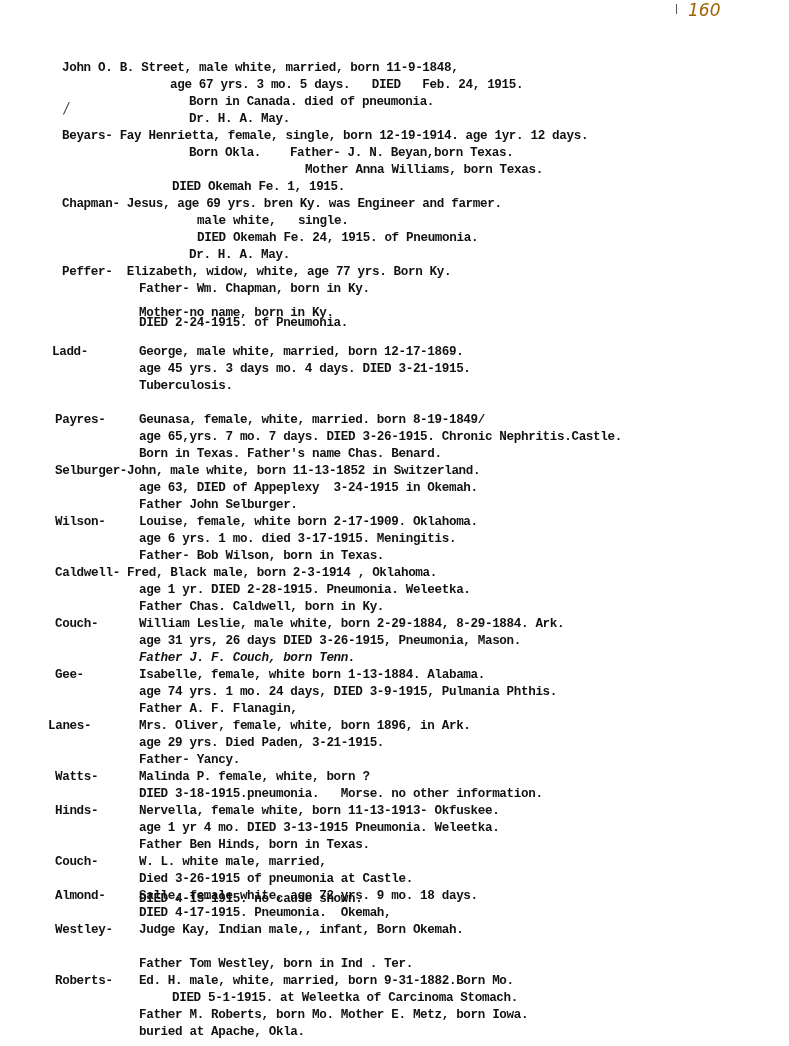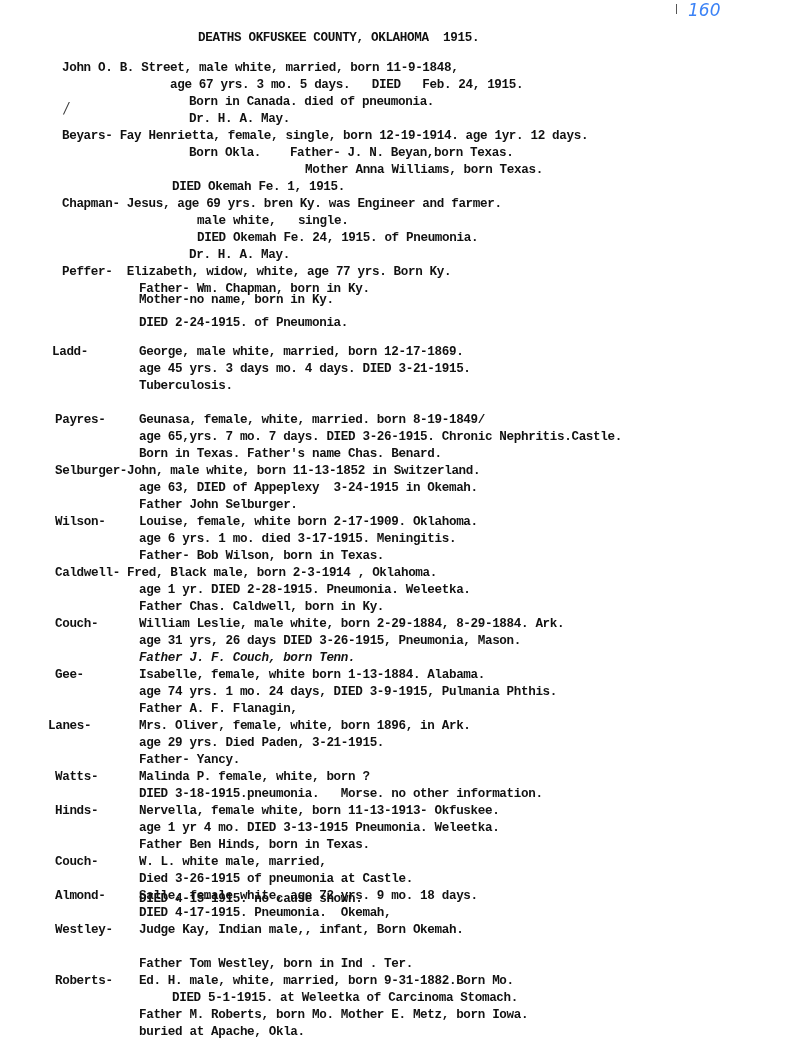--- a/index.html
+++ b/index.html
@@ -11,52 +11,51 @@
     font-size: 12.6px;
     font-weight: bold;
     color: #111;
     white-space: pre;
     letter-spacing: -0.35px;
     line-height: 14px;
   }
   .pagenum {
     position: absolute; left: 688px; top: 0px;
     font-family: "DejaVu Sans", sans-serif; font-style: italic;
-    font-size: 17px; color: #3b82f6; white-space: pre;
+    font-size: 17px; color: #a16207; white-space: pre;
   }
   .tick { position: absolute; width: 1px; background: #555; }
   .margin-mark {
     position: absolute; left: 64px; top: 100px;
     font-family: "DejaVu Serif", serif; font-style: italic; font-size: 14px; color: #333;
   }
 </style>
 </head>
 <body>
 
 <div class="page">
   <div class="tick" style="left:676px; top:4px; height:10px;"></div>
   <div class="pagenum">160</div>
-  <div class="tt" style="left:198px; top:31px;">DEATHS OKFUSKEE COUNTY, OKLAHOMA  1915.</div>
   <div class="margin-mark">/</div>
   <div id="lines">
       <div class="tt" style="left: 62px; top: 61px;">John O. B. Street, male white, married, born 11-9-1848,</div>
       <div class="tt" style="left: 170px; top: 78px;">age 67 yrs. 3 mo. 5 days.   DIED   Feb. 24, 1915.</div>
       <div class="tt" style="left: 189px; top: 95px;">Born in Canada. died of pneumonia.</div>
       <div class="tt" style="left: 189px; top: 112px;">Dr. H. A. May.</div>
       <div class="tt" style="left: 62px; top: 129px;">Beyars- Fay Henrietta, female, single, born 12-19-1914. age 1yr. 12 days.</div>
       <div class="tt" style="left: 189px; top: 146px;">Born Okla.    Father- J. N. Beyan,born Texas.</div>
       <div class="tt" style="left: 305px; top: 163px;">Mother Anna Williams, born Texas.</div>
       <div class="tt" style="left: 172px; top: 180px;">DIED Okemah Fe. 1, 1915.</div>
       <div class="tt" style="left: 62px; top: 197px;">Chapman- Jesus, age 69 yrs. bren Ky. was Engineer and farmer.</div>
       <div class="tt" style="left: 197px; top: 214px;">male white,   single.</div>
       <div class="tt" style="left: 197px; top: 231px;">DIED Okemah Fe. 24, 1915. of Pneumonia.</div>
       <div class="tt" style="left: 189px; top: 248px;">Dr. H. A. May.</div>
       <div class="tt" style="left: 62px; top: 265px;">Peffer-  Elizabeth, widow, white, age 77 yrs. Born Ky.</div>
       <div class="tt" style="left: 139px; top: 282px;">Father- Wm. Chapman, born in Ky.</div>
-      <div class="tt" style="left: 139px; top: 293px;">Mother-no name, born in Ky.</div>
+      <div class="tt" style="left: 139px; top: 306px;">Mother-no name, born in Ky.</div>
       <div class="tt" style="left: 139px; top: 316px;">DIED 2-24-1915. of Pneumonia.</div>
       <div class="tt" style="left: 52px; top: 345px;">Ladd-</div>
       <div class="tt" style="left: 139px; top: 345px;">George, male white, married, born 12-17-1869.</div>
       <div class="tt" style="left: 139px; top: 362px;">age 45 yrs. 3 days mo. 4 days. DIED 3-21-1915.</div>
       <div class="tt" style="left: 139px; top: 379px;">Tuberculosis.</div>
       <div class="tt" style="left: 55px; top: 413px;">Payres-</div>
       <div class="tt" style="left: 139px; top: 413px;">Geunasa, female, white, married. born 8-19-1849/</div>
       <div class="tt" style="left: 139px; top: 430px; text-align: center;">age 65,yrs. 7 mo. 7 days. DIED 3-26-1915. Chronic Nephritis.Castle.</div>
       <div class="tt" style="left: 139px; top: 447px;">Born in Texas. Father's name Chas. Benard.</div>
       <div class="tt" style="left: 55px; top: 464px;">Selburger-John, male white, born 11-13-1852 in Switzerland.</div>

